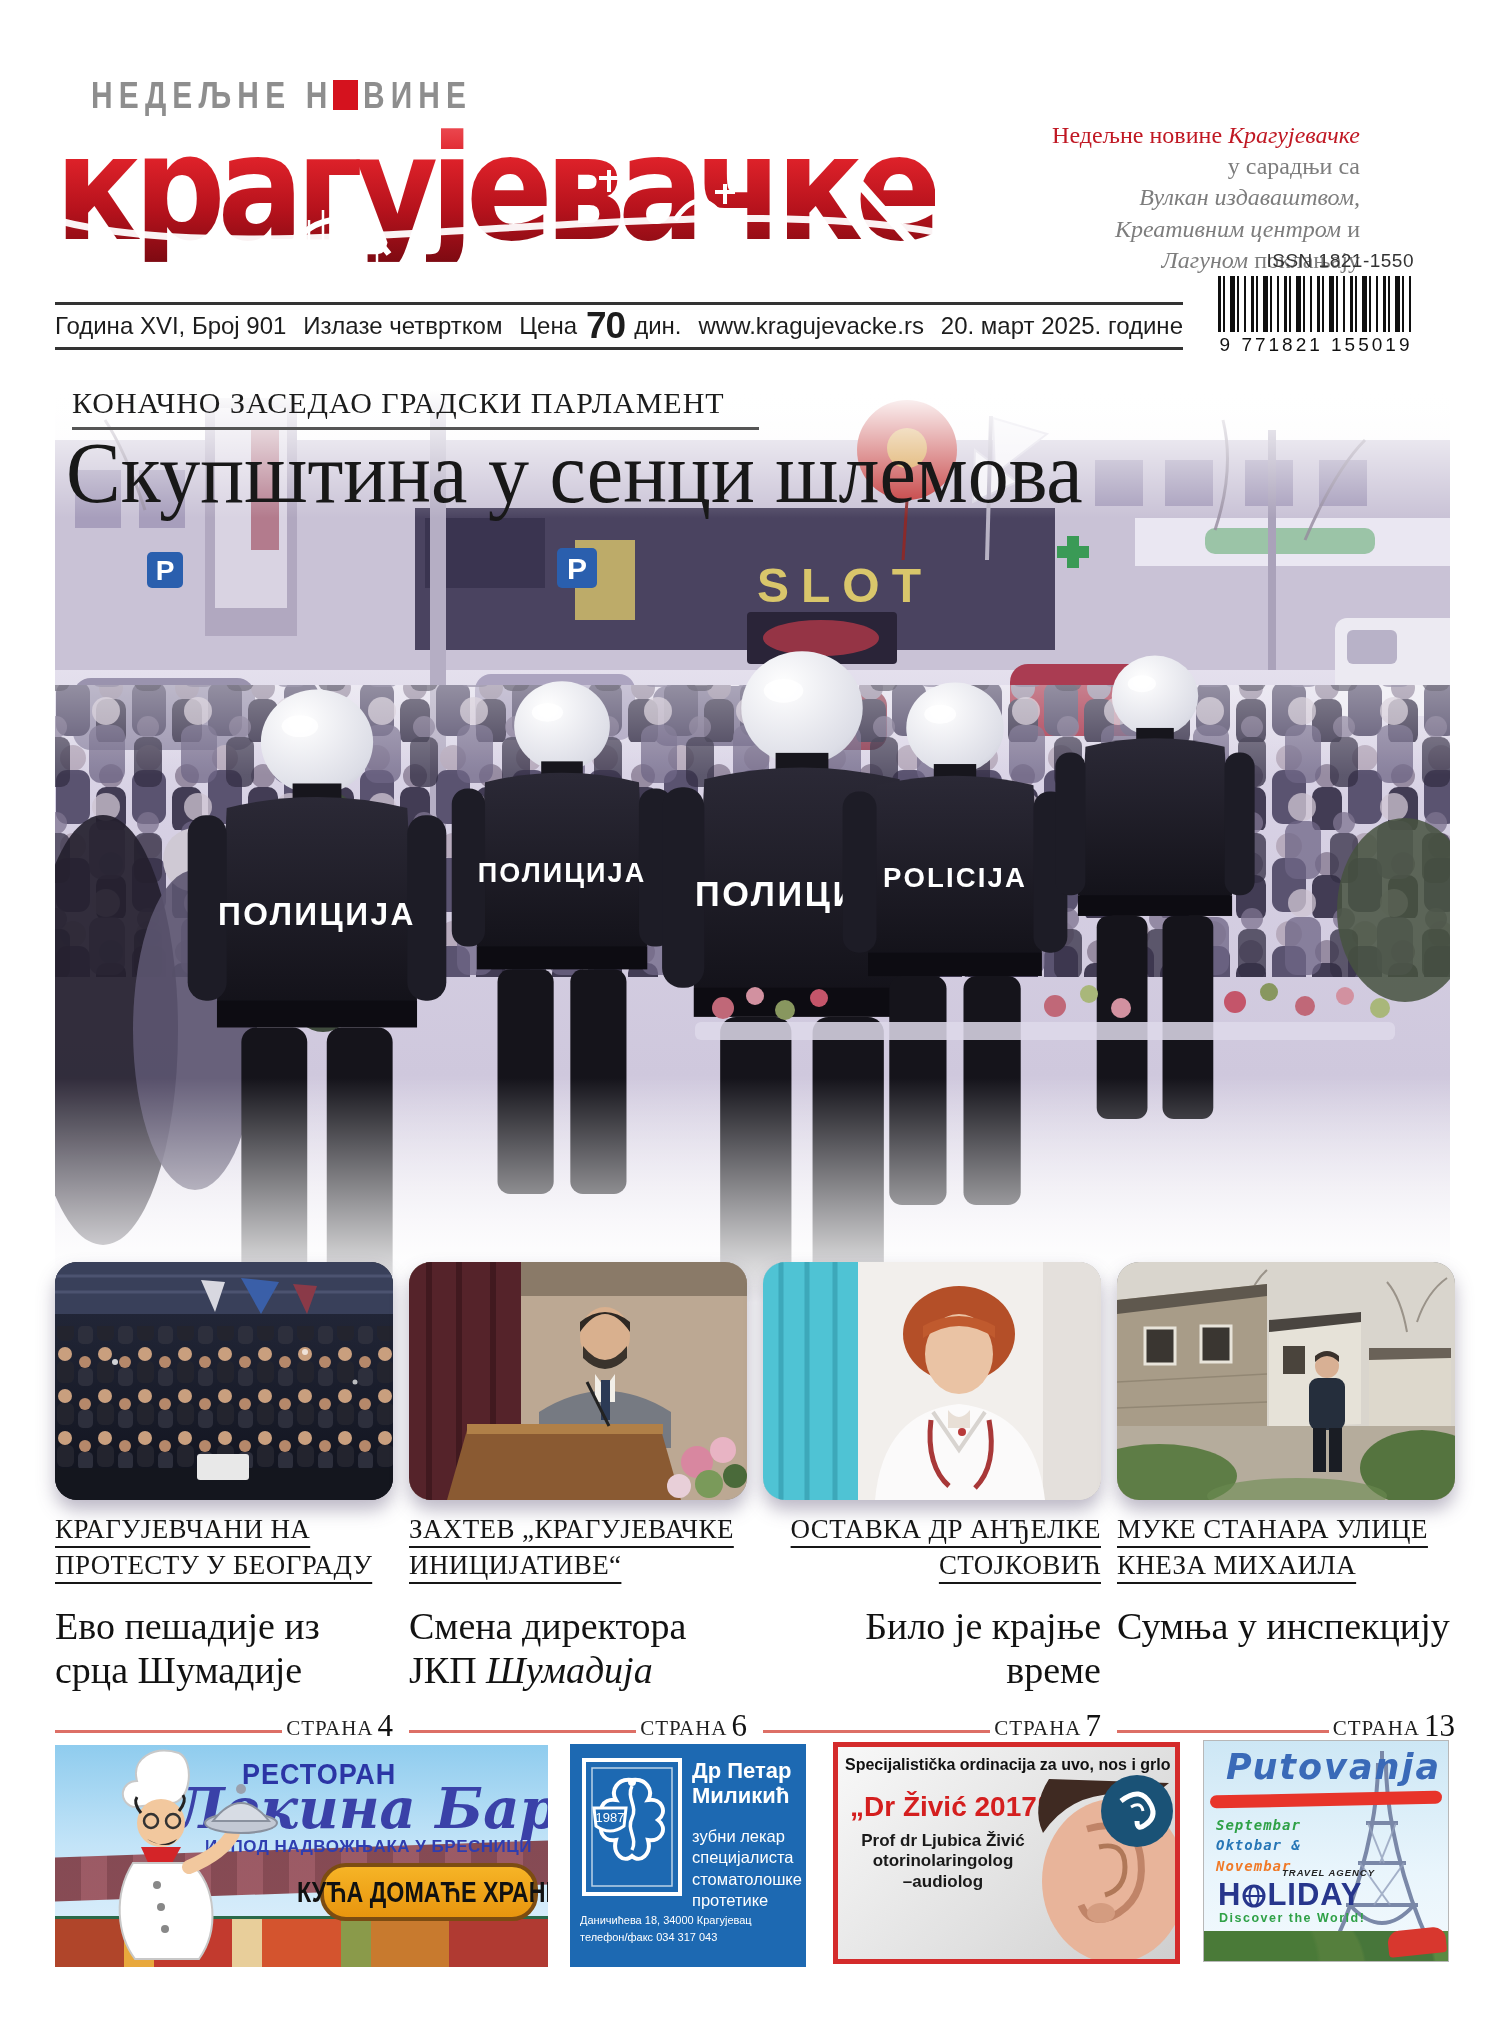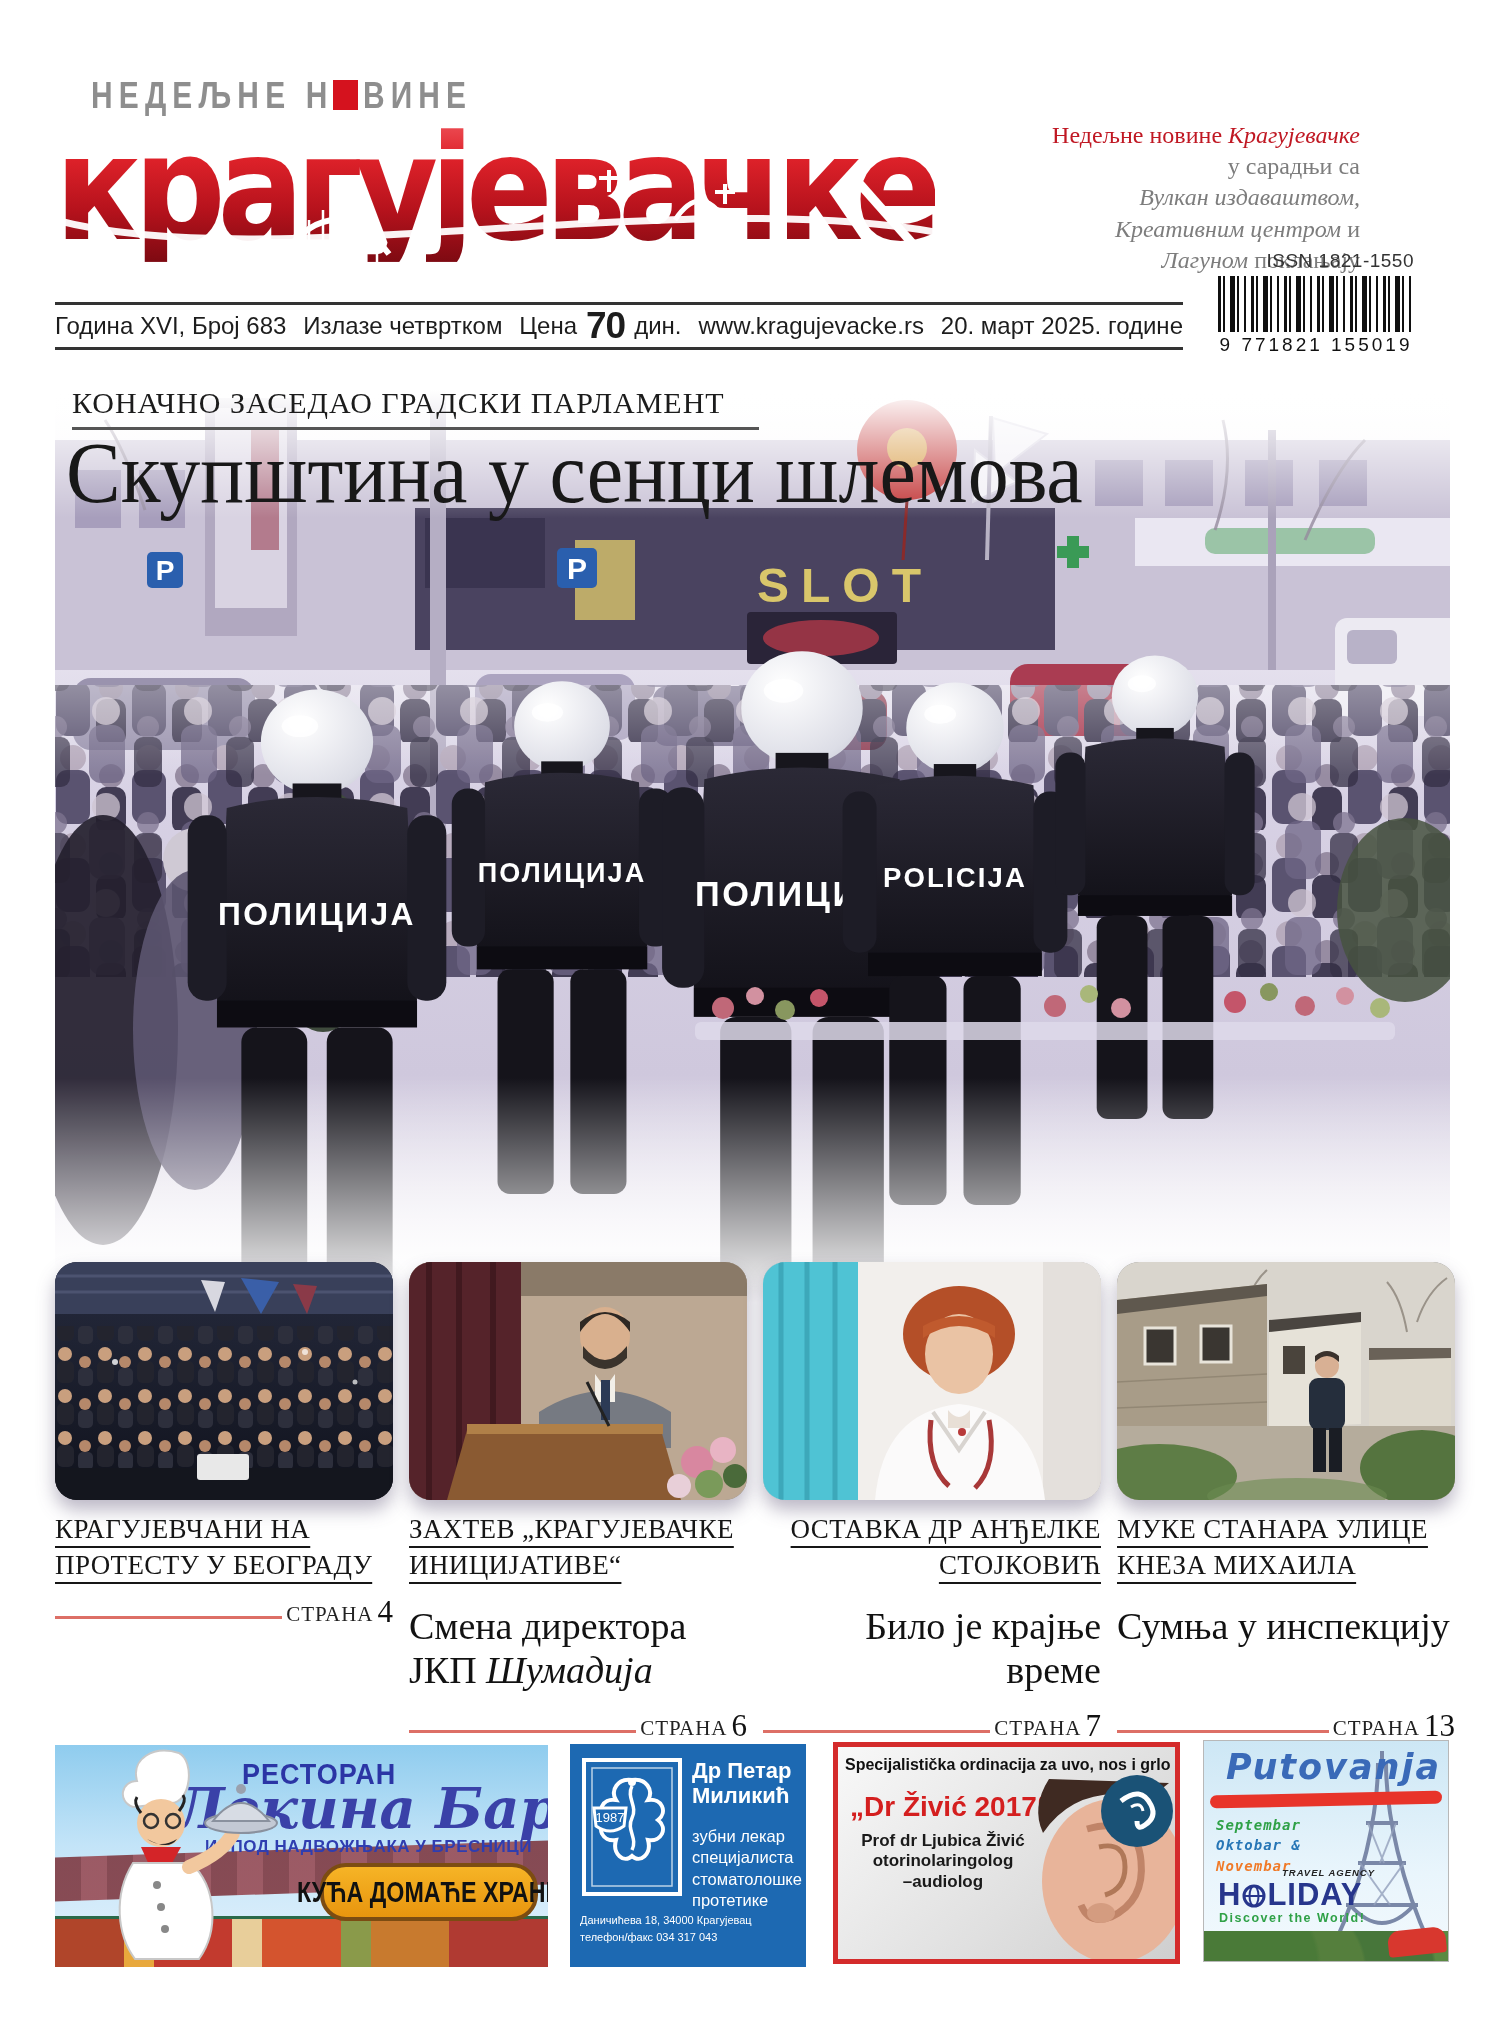--- a/index.html
+++ b/index.html
@@ -172,21 +172,21 @@
     </div>
   </div>
 
   <div class="barcode-block">
     <div class="issn">ISSN 1821-1550</div>
     <div class="bars"></div>
     <div class="bar-digits">9 771821 155019</div>
   </div>
 
   <div class="infobar">
-    <span>Година XVI, Број 683</span>
+    <span>Година XVI, Број 901</span>
     <span>Излазе четвртком</span>
     <span class="price">
       <span>Цена</span>
       <b>70</b>
       <span>дин.</span>
     </span>
     <span>www.kragujevacke.rs</span>
     <span>20. март 2025. године</span>
   </div>
 
@@ -477,20 +477,21 @@
         <path d="M198,100 Q210,88 222,100 L222,94 Q210,84 198,94 Z" fill="#3a322c"></path>
         <rect x="192" y="116" width="36" height="52" rx="9" fill="#252e3c"></rect>
         <rect x="196" y="166" width="13" height="44" fill="#1a1d24"></rect>
         <rect x="212" y="166" width="13" height="44" fill="#1a1d24"></rect>
       </g>
     </svg>
   </div>
 
   <div class="tz c1">
     <div class="t-kicker">КРАГУЈЕВЧАНИ НА ПРОТЕСТУ У БЕОГРАДУ</div>
+    <div class="t-title"><span>Ево пешадије из срца Шумадије</span> <i></i></div>
     <div class="t-page">
       <span class="t-line"></span>
       <span class="t-page-label">СТРАНА</span>
       <span class="t-page-num">4</span>
     </div>
   </div>
   <div class="tz c2">
     <div class="t-kicker">ЗАХТЕВ „КРАГУЈЕВАЧКЕ ИНИЦИЈАТИВЕ“</div>
     <div class="t-title"><span>Смена директора ЈКП</span> <i>Шумадија</i></div>
     <div class="t-page">

